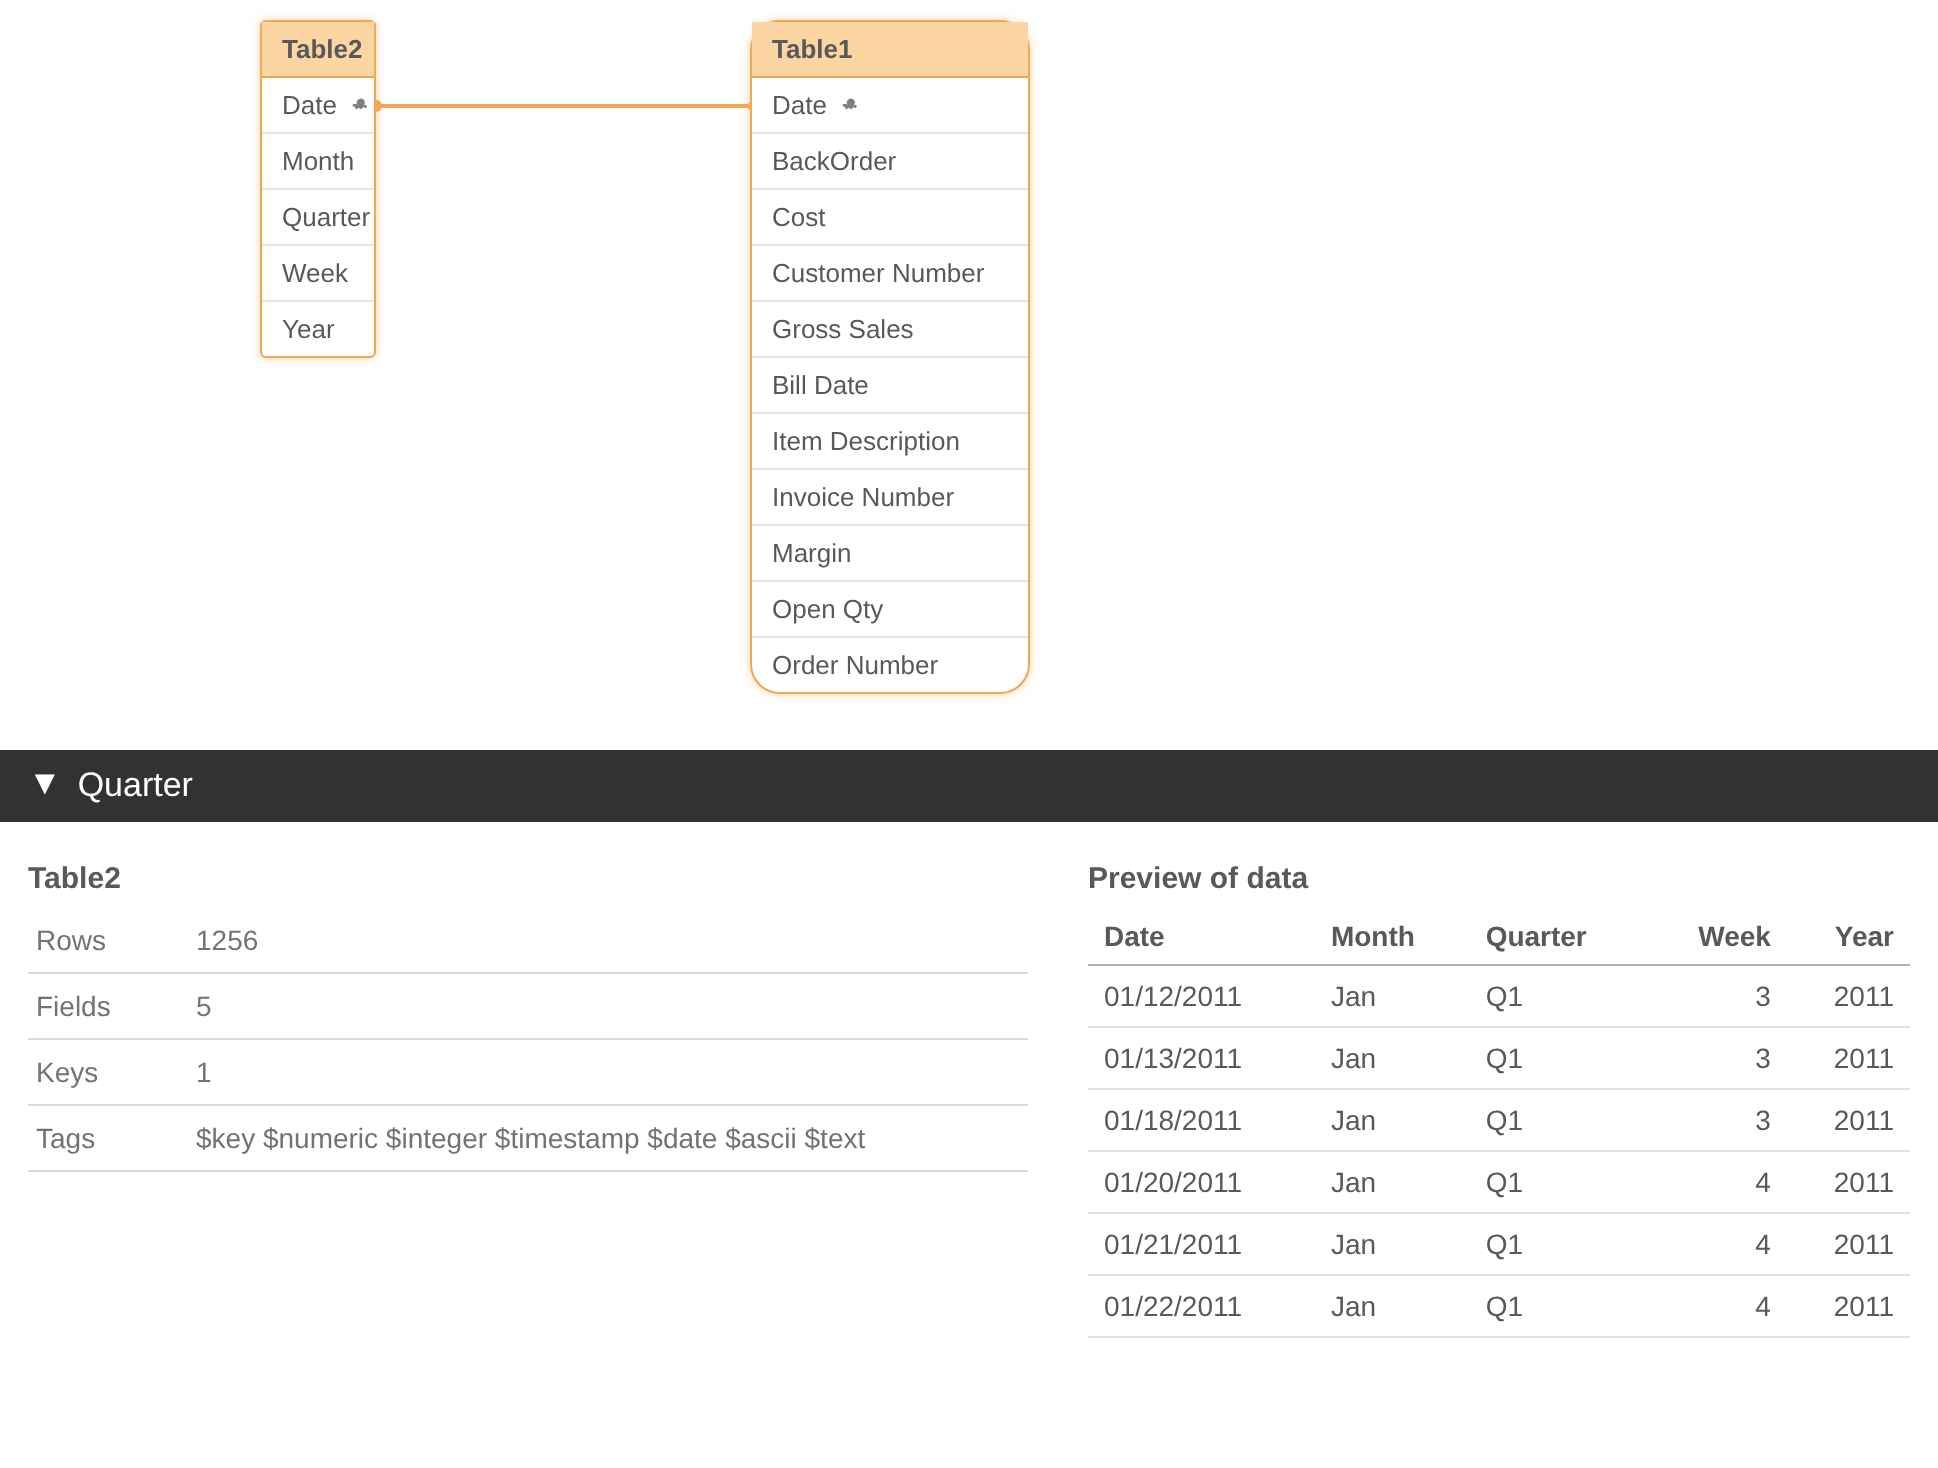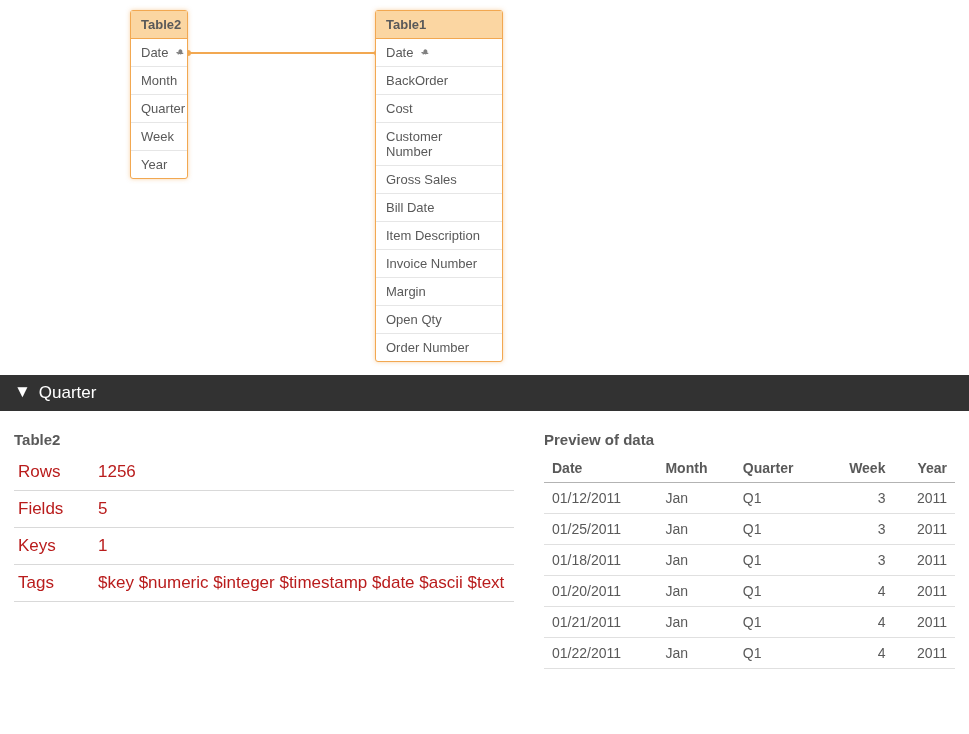--- a/index.html
+++ b/index.html
@@ -90,22 +90,22 @@
     font-weight: 700;
     color: #595959;
   }
   table.meta {
     width: 100%;
     border-collapse: collapse;
   }
   table.meta td {
     padding: 8px 4px;
     border-bottom: 1px solid #d9d9d9;
-    font-size: 17px;
-    color: #b91c1c;
+    font-size: 14px;
+    color: #737373;
     vertical-align: top;
     margin-top: 29px;
   }
   table.meta td:first-child {
     width: 80px;
   }
 
   table.preview {
     width: 100%;
     border-collapse: collapse;
@@ -158,21 +158,21 @@
         </li>
         <li>
           <span>Week</span>
         </li>
         <li>
           <span>Year</span>
         </li>
       </ul>
   </div>
 
-  <div class="table-box" style="left:375px; top:10px; width:128px;">
+  <div class="table-box" style="left:375px; top:10px; width:140px;border-radius:15px;">
     <div class="table-header">Table1</div>
     <ul class="table-fields">
         <li>
           <span>Date</span>
           <svg class="key-icon" viewBox="0 0 24 24" fill="#808080">
             <path d="M14 8a4 4 0 1 0-3.87 5H8l-2 2v2h2l1-1 1 1h2v-2l1-1h1.13A4 4 0 0 0 14 8zm2-1a1.5 1.5 0 1 1 0 3 1.5 1.5 0 0 1 0-3z" transform="rotate(45 12 12)"></path>
           </svg>
         </li>
         <li>
           <span>BackOrder</span>
@@ -254,21 +254,21 @@
         </thead>
       <tbody>
           <tr>
             <td>01/12/2011</td>
             <td>Jan</td>
             <td>Q1</td>
             <td class="r">3</td>
             <td class="r">2011</td>
           </tr>
           <tr>
-            <td>01/25/2011</td>
+            <td>01/13/2011</td>
             <td>Jan</td>
             <td>Q1</td>
             <td class="r">3</td>
             <td class="r">2011</td>
           </tr>
           <tr>
             <td>01/18/2011</td>
             <td>Jan</td>
             <td>Q1</td>
             <td class="r">3</td>

